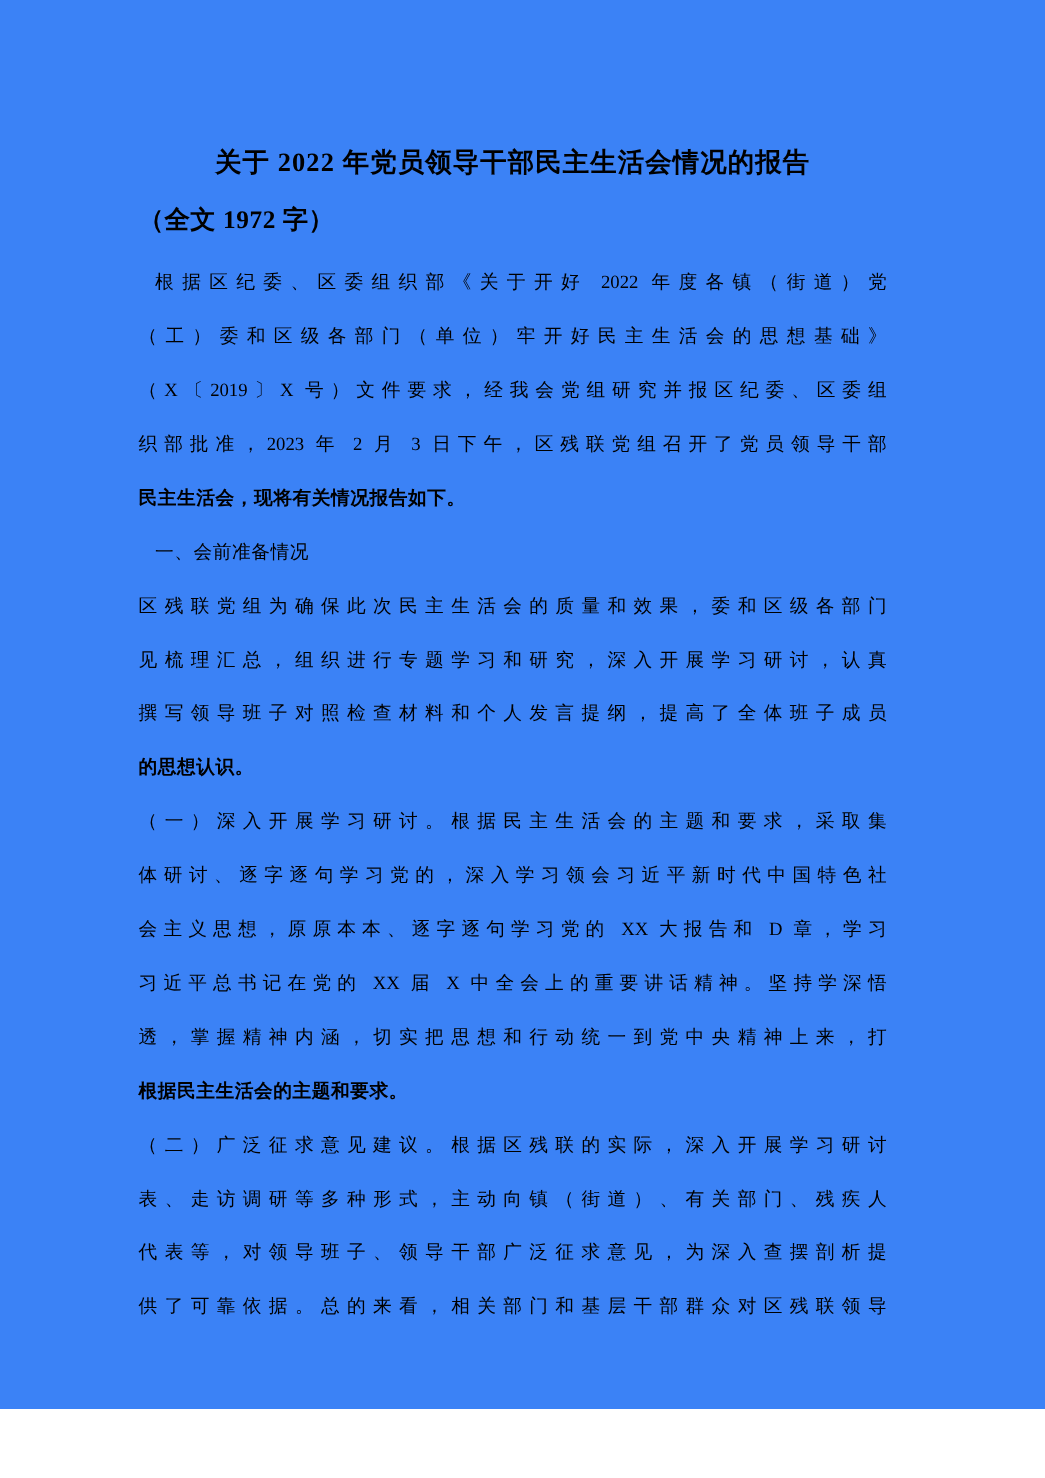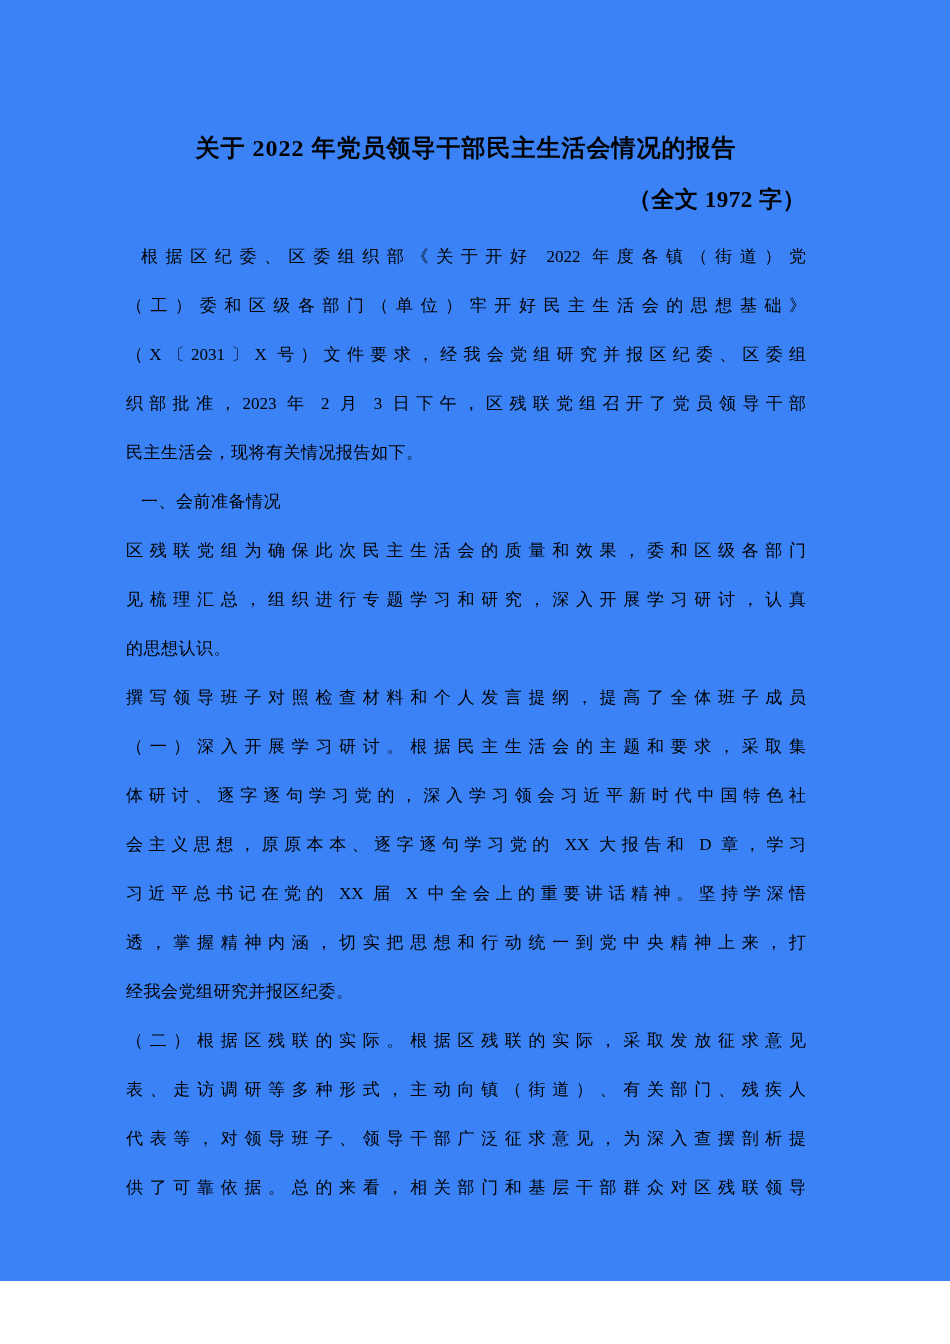--- a/index.html
+++ b/index.html
@@ -28,21 +28,21 @@
     line-height: 52px;
     text-align: center;
     letter-spacing: 1px;
     white-space: nowrap;
   }
   .doc-subtitle {
     font-size: 23px;
     font-weight: bold;
     line-height: 48px;
     margin-top: 2px;
-    text-align: right;
+    text-align: left;
     letter-spacing: 0.5px;
   }
   .doc-body {
     margin-top: 8px;
   }
   .para {
     margin: 0;
     padding: 0;
   }
   .ln {
@@ -50,20 +50,21 @@
     line-height: 49px;
     color: #000000;
     text-align: justify;
     text-align-last: justify;
     word-break: keep-all;
   }
   .ln.short {
     text-align: center;
     text-align-last: left;
     letter-spacing: 0.5px;
+    font-weight: bold;
   }
   .ln.heading {
     text-align: center;
     text-align-last: left;
     letter-spacing: 0.5px;
   }
   .ln.ind {
     text-indent: 15px;
   }
 </style>
@@ -71,42 +72,42 @@
 <body>
 
 <div class="page">
   <div class="text-block">
     <div class="doc-title">关于 2022 年党员领导干部民主生活会情况的报告</div>
     <div class="doc-subtitle">（全文 1972 字）</div>
     <div class="doc-body">
         <div class="para">
           <div class="ln ind">根据区纪委、区委组织部《关于开好 2022 年度各镇（街道）党</div>
           <div class="ln">（工）委和区级各部门（单位）牢开好民主生活会的思想基础》</div>
-          <div class="ln">（X〔2031〕X 号）文件要求，经我会党组研究并报区纪委、区委组</div>
+          <div class="ln">（X〔2019〕X 号）文件要求，经我会党组研究并报区纪委、区委组</div>
           <div class="ln">织部批准，2023 年 2 月 3 日下午，区残联党组召开了党员领导干部</div>
           <div class="ln short">民主生活会，现将有关情况报告如下。</div>
         </div>
         <div class="para">
           <div class="ln heading ind">一、会前准备情况</div>
         </div>
         <div class="para">
           <div class="ln">区残联党组为确保此次民主生活会的质量和效果，委和区级各部门</div>
           <div class="ln">见梳理汇总，组织进行专题学习和研究，深入开展学习研讨，认真</div>
+          <div class="ln">撰写领导班子对照检查材料和个人发言提纲，提高了全体班子成员</div>
           <div class="ln short">的思想认识。</div>
-          <div class="ln">撰写领导班子对照检查材料和个人发言提纲，提高了全体班子成员</div>
         </div>
         <div class="para">
           <div class="ln">（一）深入开展学习研讨。根据民主生活会的主题和要求，采取集</div>
           <div class="ln">体研讨、逐字逐句学习党的，深入学习领会习近平新时代中国特色社</div>
           <div class="ln">会主义思想，原原本本、逐字逐句学习党的 XX 大报告和 D 章，学习</div>
           <div class="ln">习近平总书记在党的 XX 届 X 中全会上的重要讲话精神。坚持学深悟</div>
           <div class="ln">透，掌握精神内涵，切实把思想和行动统一到党中央精神上来，打</div>
-          <div class="ln short">经我会党组研究并报区纪委。</div>
+          <div class="ln short">根据民主生活会的主题和要求。</div>
         </div>
         <div class="para">
-          <div class="ln">（二）根据区残联的实际。根据区残联的实际，采取发放征求意见</div>
+          <div class="ln">（二）广泛征求意见建议。根据区残联的实际，深入开展学习研讨</div>
           <div class="ln">表、走访调研等多种形式，主动向镇（街道）、有关部门、残疾人</div>
           <div class="ln">代表等，对领导班子、领导干部广泛征求意见，为深入查摆剖析提</div>
           <div class="ln">供了可靠依据。总的来看，相关部门和基层干部群众对区残联领导</div>
         </div>
       </div>
   </div>
 </div>
 
 </body></html>

